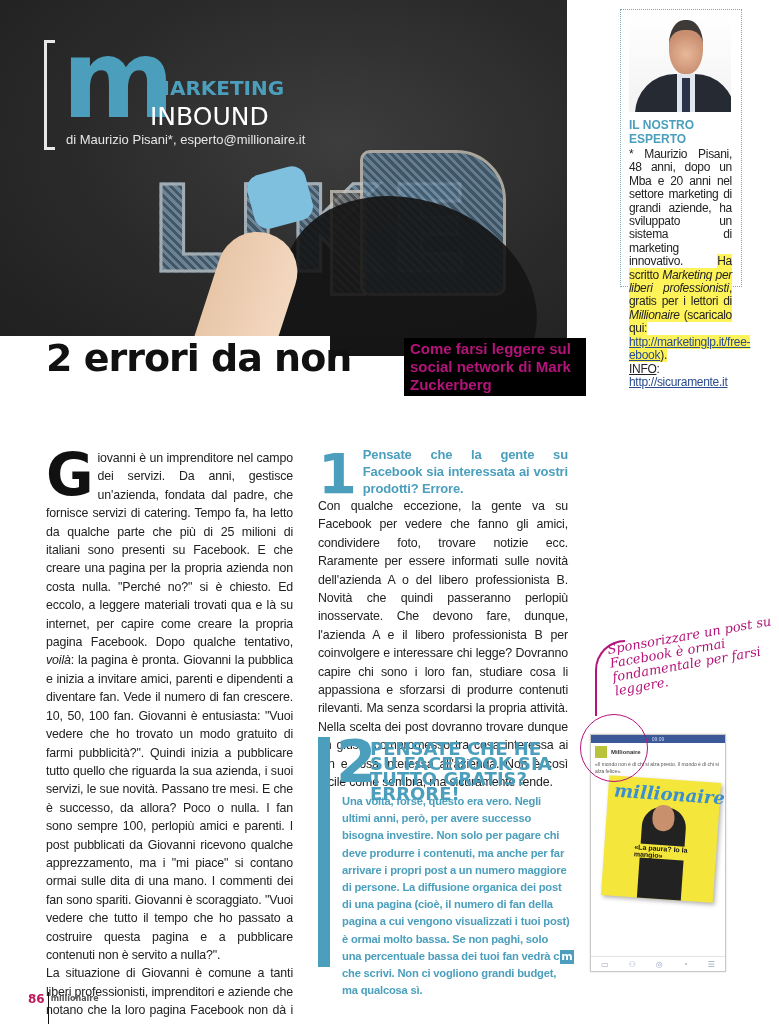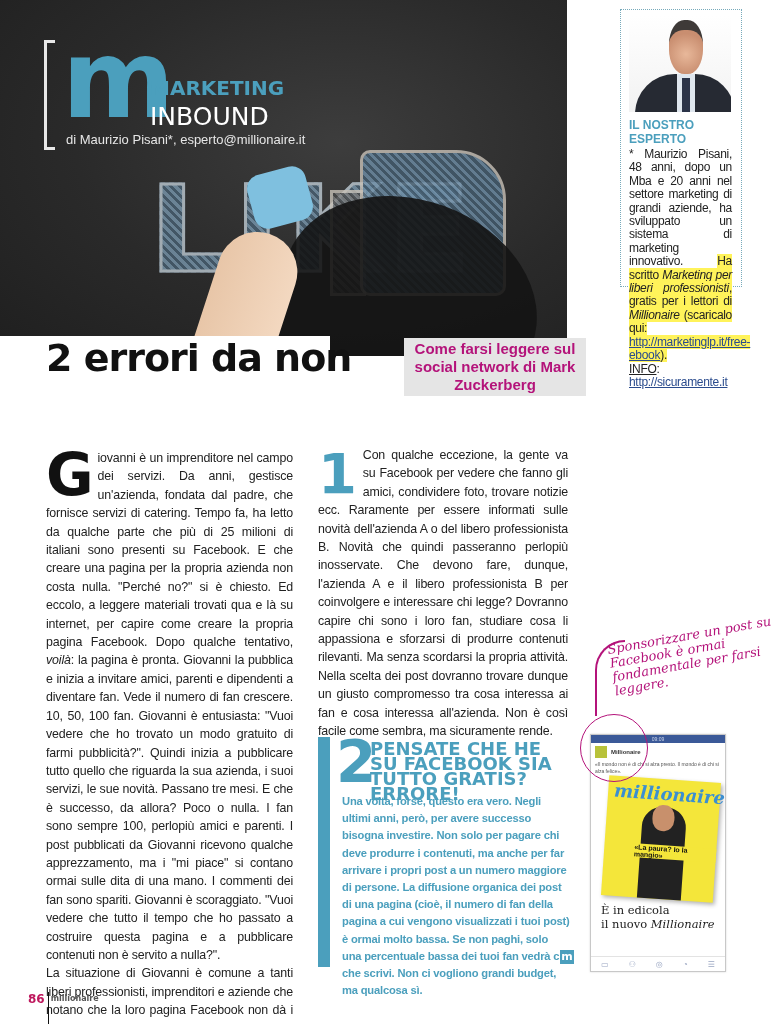--- a/index.html
+++ b/index.html
@@ -67,23 +67,22 @@
     
     .title-box {
       position: absolute; left: 0; top: 336px; width: 330px; height: 96px; background: #fff;
     }
     .title {
       position: absolute; left: 46px; top: 335px; margin: 0;
       font-family: "DejaVu Sans", sans-serif; font-weight: bold; font-size: 38px; line-height: 46px;
       color: #111; letter-spacing: -1px;
     }
     .subtitle-box {
-      position: absolute; left: 404px; top: 338px; background: #e5e5e5; padding: 2px 6px 2px 6px;
+      position: absolute; left: 404px; top: 338px; background: #000000; padding: 2px 6px 2px 6px;
       width: 170px;
-      text-align: center;
     }
     .subtitle {
       font-family: "Liberation Sans", sans-serif; font-weight: bold; font-size: 15px; line-height: 18px;
       color: #b4137a; margin: 0;
     }
     
     .expert {
       position: absolute; left: 620px; top: 9px; width: 120px; height: 276px;
       border: 1px dotted #7ab; padding: 0 0 0 0;
     }
@@ -253,20 +252,21 @@
 
 <div class="col col1">
   <p>
     <span class="dropcap">G</span><span>iovanni è un imprenditore nel campo dei servizi. Da anni, gestisce un'azienda, fondata dal padre, che fornisce servizi di catering. Tempo fa, ha letto da qualche parte che più di 25 milioni di italiani sono presenti su Facebook. E che creare una pagina per la propria azienda non costa nulla. "Perché no?" si è chiesto. Ed eccolo, a leggere materiali trovati qua e là su internet, per capire come creare la propria pagina Facebook. Dopo qualche tentativo, </span><i>voilà</i><span>: la pagina è pronta. Giovanni la pubblica e inizia a invitare amici, parenti e dipendenti a diventare fan. Vede il numero di fan crescere. 10, 50, 100 fan. Giovanni è entusiasta: "Vuoi vedere che ho trovato un modo gratuito di farmi pubblicità?". Quindi inizia a pubblicare tutto quello che riguarda la sua azienda, i suoi servizi, le sue novità. Passano tre mesi. E che è successo, da allora? Poco o nulla. I fan sono sempre 100, perlopiù amici e parenti. I post pubblicati da Giovanni ricevono qualche apprezzamento, ma i "mi piace" si contano ormai sulle dita di una mano. I commenti dei fan sono spariti. Giovanni è scoraggiato. "Vuoi vedere che tutto il tempo che ho passato a costruire questa pagina e a pubblicare contenuti non è servito a nulla?".</span>
   </p>
   <p>La situazione di Giovanni è comune a tanti liberi professionisti, imprenditori e aziende che notano che la loro pagina Facebook non dà i risultati aspettati. Perché? In generale sono due gli errori fondamentali che in molti fanno nel gestire la loro presenza su Facebook. Eccoli.</p>
 </div>
 
 <div class="col col2">
   <span class="num1">1</span>
+  <p class="point-head">Pensate che la gente su Facebook sia interessata ai vostri prodotti? Errore.</p>
   <p>Con qualche eccezione, la gente va su Facebook per vedere che fanno gli amici, condividere foto, trovare notizie ecc. Raramente per essere informati sulle novità dell'azienda A o del libero professionista B. Novità che quindi passeranno perlopiù inosservate. Che devono fare, dunque, l'azienda A e il libero professionista B per coinvolgere e interessare chi legge? Dovranno capire chi sono i loro fan, studiare cosa li appassiona e sforzarsi di produrre contenuti rilevanti. Ma senza scordarsi la propria attività. Nella scelta dei post dovranno trovare dunque un giusto compromesso tra cosa interessa ai fan e cosa interessa all'azienda. Non è così facile come sembra, ma sicuramente rende.</p>
 </div>
 
 <div class="box2">
   <div class="bar"></div>
   <div class="num2">2</div>
   <p class="head2">Pensate che he su Facebook sia tutto gratis? Errore!</p>
   <p class="text2">Una volta, forse, questo era vero. Negli ultimi anni, però, per avere successo bisogna investire. Non solo per pagare chi deve produrre i contenuti, ma anche per far arrivare i propri post a un numero maggiore di persone. La diffusione organica dei post di una pagina (cioè, il numero di fan della pagina a cui vengono visualizzati i tuoi post) è ormai molto bassa. Se non paghi, solo una percentuale bassa dei tuoi fan vedrà ciò che scrivi. Non ci vogliono grandi budget, ma qualcosa sì.</p>
 </div>
 <div class="end-mark">m</div>
@@ -279,24 +279,20 @@
     <div class="post-avatar"></div>
     <div class="post-name">Millionaire</div>
   </div>
   <div class="post-text">«Il mondo non è di chi si alza presto. Il mondo è di chi si alza felice».</div>
   <div class="cover">
     <div class="mast">millionaire</div>
     <div class="man"></div>
     <div class="man-face"></div>
     <div class="headline">«La paura? Io la mangio»</div>
   </div>
-  <div class="promo">
-    <span>È in edicola</span><br>
-    <span>il nuovo </span><i>Millionaire</i>
-  </div>
   <div class="tabbar">
     <span>▭</span>
     <span>⚇</span>
     <span>◎</span>
     <span>◔</span>
     <span>☰</span>
   </div>
 </div>
 <div class="phone-circle"></div>
 

